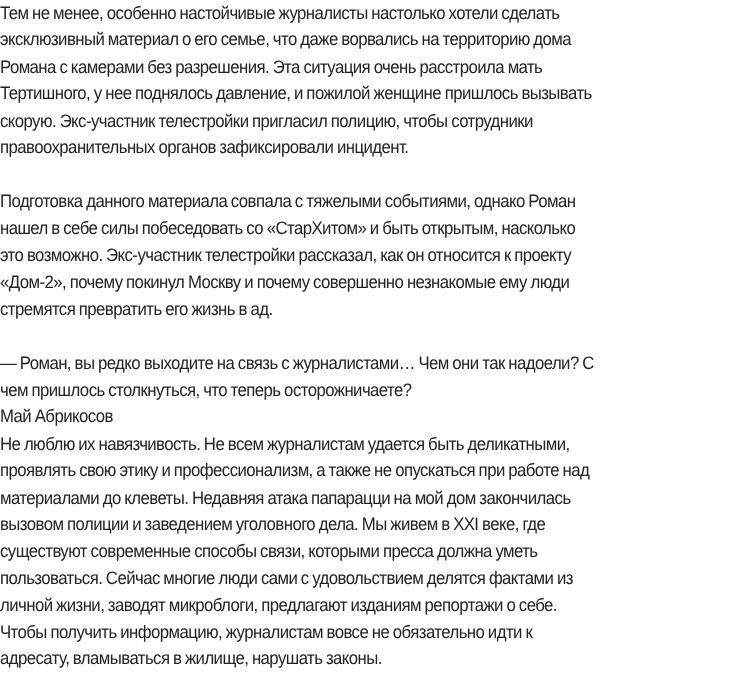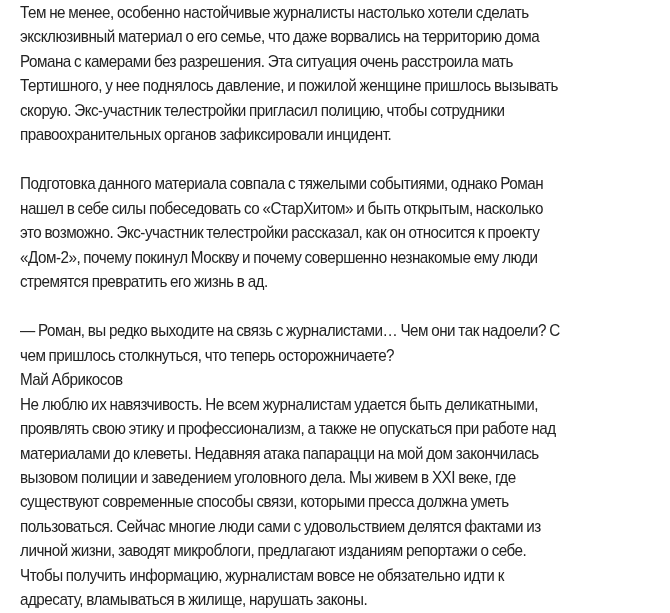--- a/index.html
+++ b/index.html
@@ -10,21 +10,20 @@
     body {
       width: 670px;
       height: 613px;
       overflow: hidden;
       font-family: "Liberation Sans", sans-serif;
       color: #222222;
     }
     .article {
       padding: 0 0 0 0;
       width: 624px;
-      margin-left: 20px;
     }
     .para {
       margin: 0;
       font-size: 16.4px;
       line-height: 24.4px;
       letter-spacing: -0.55px;
       word-spacing: -0.5px;
       transform: scaleX(0.93);
       transform-origin: left top;
       width: 716px;

